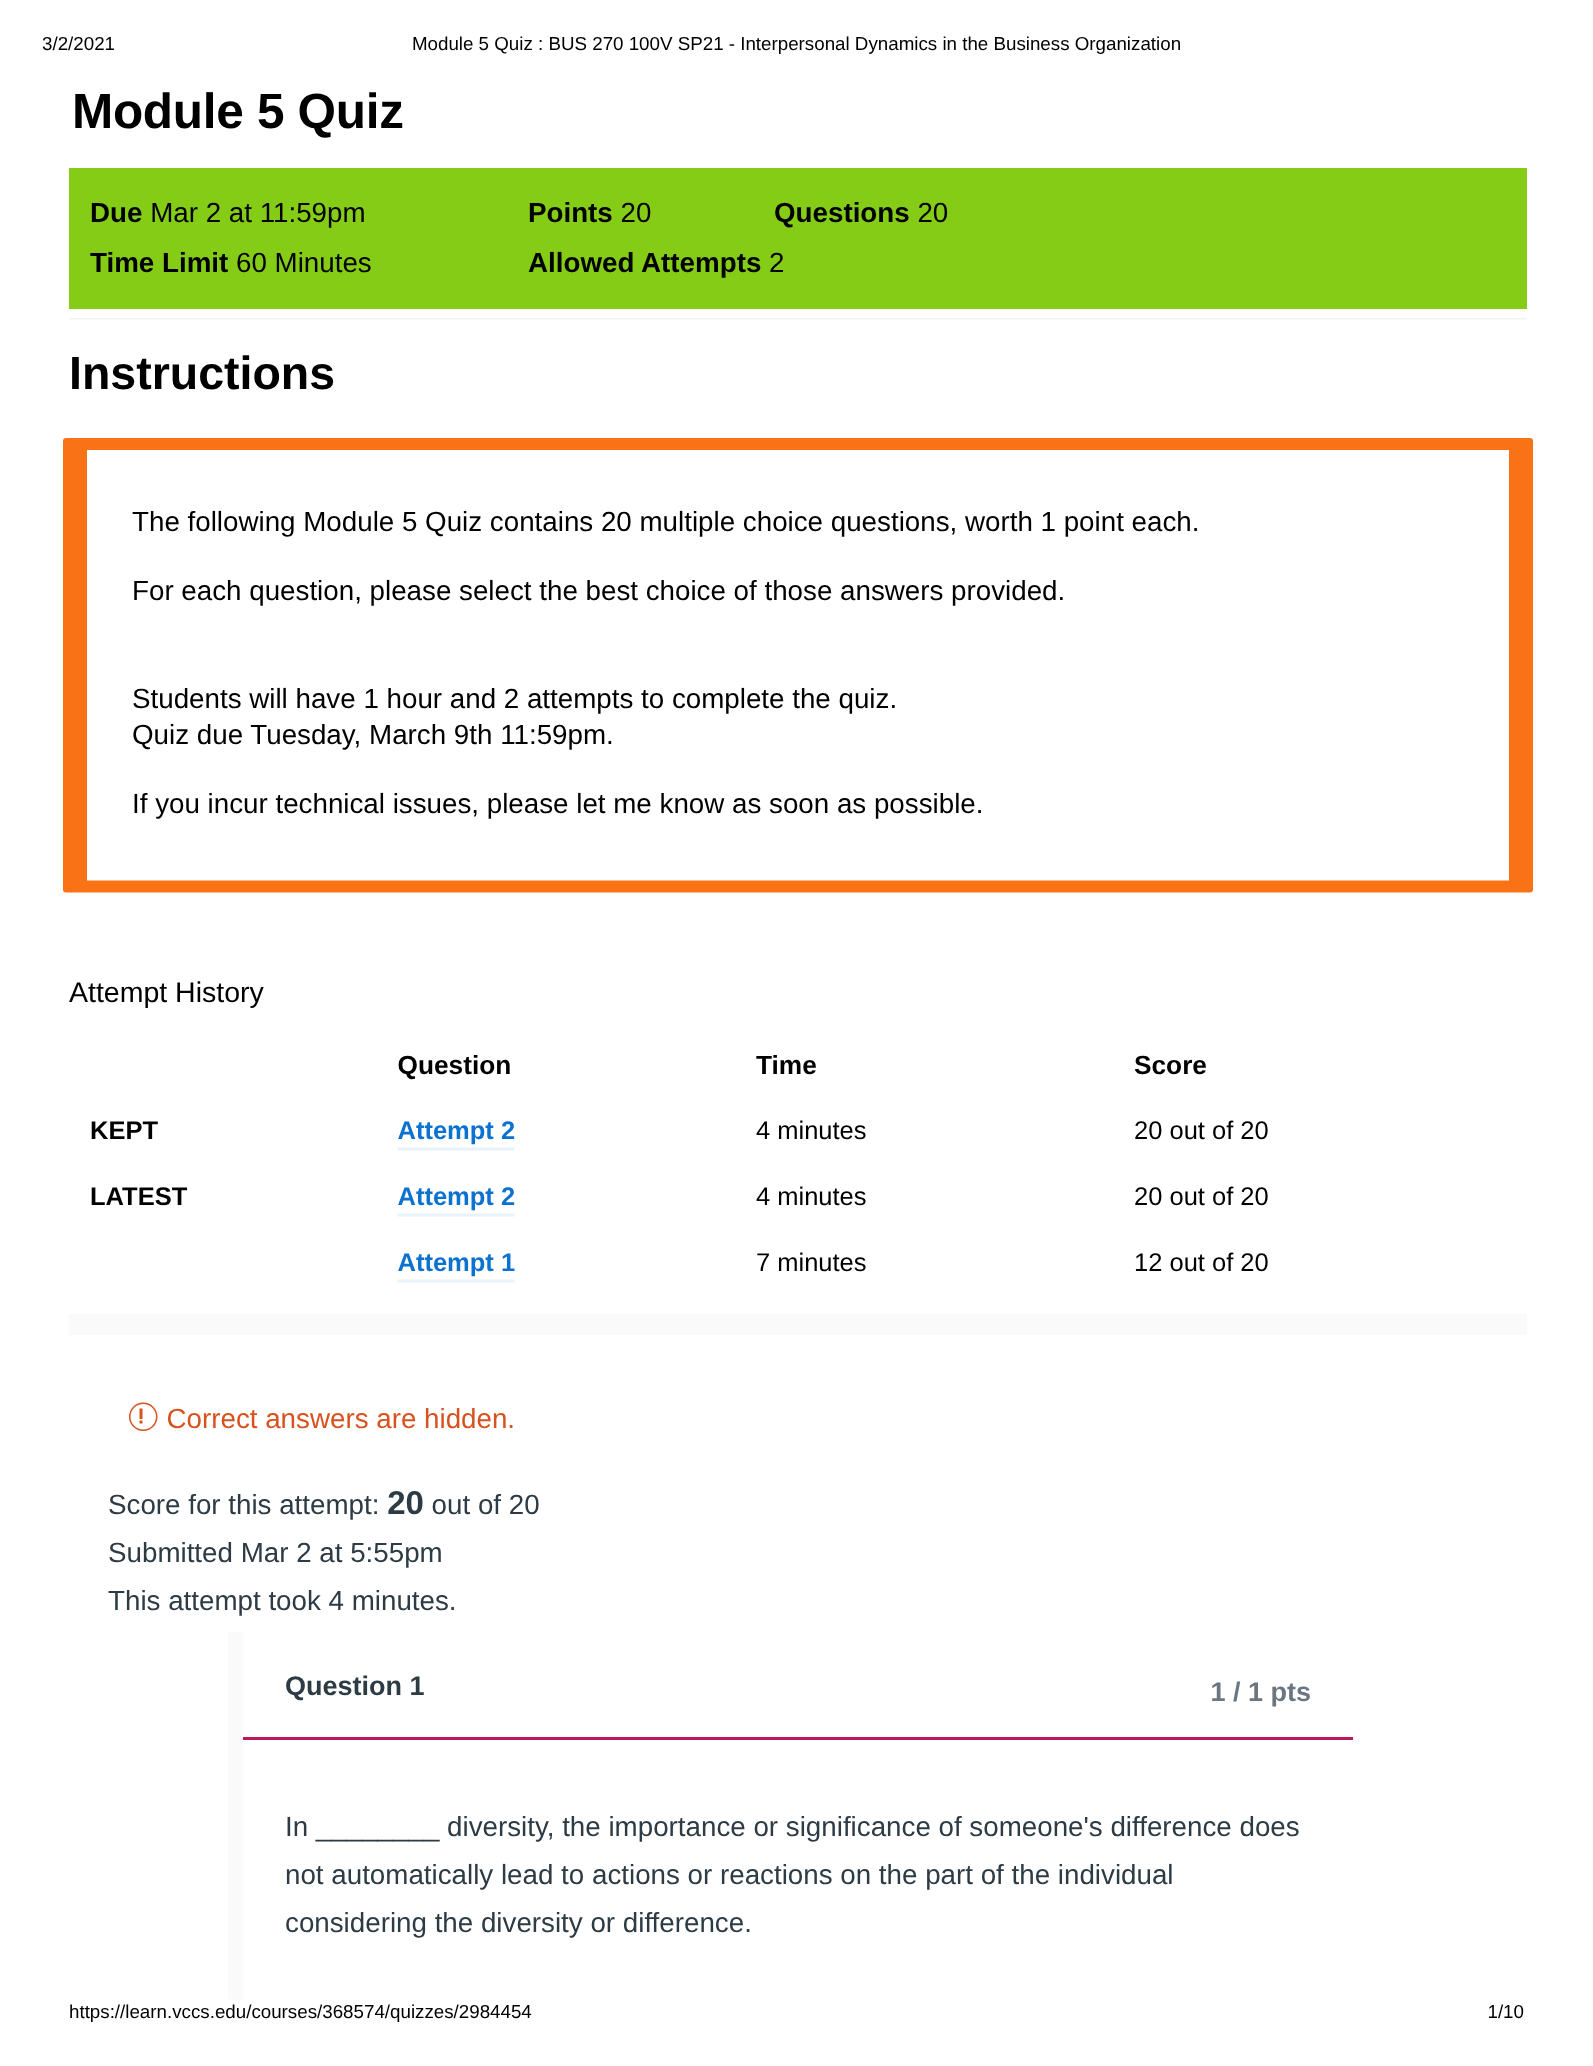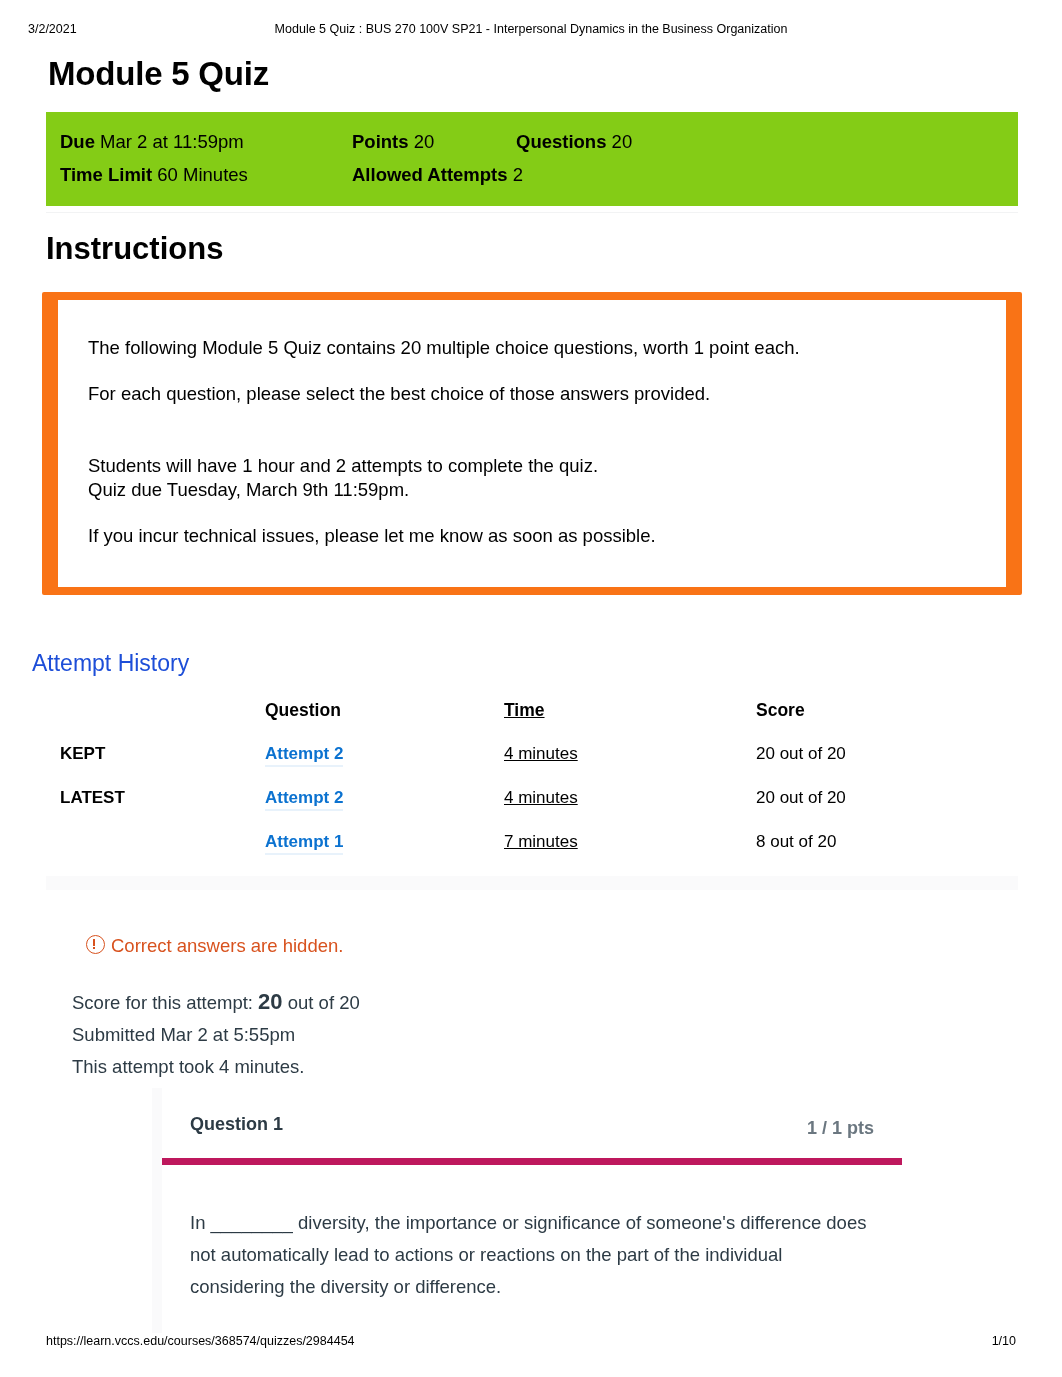--- a/index.html
+++ b/index.html
@@ -132,24 +132,24 @@
   }
   .instr-p1 { top: 36px; }
   .instr-p2 { top: 82px; }
   .instr-p3 { top: 130px; margin-top: 24px; }
   .instr-p4 { top: 178px; }
   .instr-p5 { top: 224px; }
 
   
   .ah-heading {
     position: absolute;
-    left: 32px;
+    left: 46px;
     top: 647px;
-    font-size: 23px;
-    color: #1d4ed8;
+    font-size: 19px;
+    color: #000000;
     line-height: 32px;
   }
 
   .ah-table {
     position: absolute;
     left: 46px;
     top: 700px;
     width: 972px;
   }
   .ah-row {
@@ -159,21 +159,21 @@
   .ah-cell {
     position: absolute;
     font-size: 17px;
     color: #000;
     white-space: nowrap;
     top: 0;
   }
   .ah-head .ah-cell { font-weight: bold; font-size: 17.5px; }
   .ah-c0 { left: 14px; font-weight: bold; }
   .ah-c1 { left: 219px; }
-  .ah-c2 { left: 458px; text-decoration: underline; }
+  .ah-c2 { left: 458px; }
   .ah-c3 { left: 710px; }
 
   .ah-link {
     color: #0b72d0;
     font-weight: bold;
     text-decoration: none;
     border-bottom: 2px solid #e8f2fb;
     padding-bottom: 1px;
     cursor: pointer;
   }
@@ -282,21 +282,21 @@
     color: #6b7780;
     white-space: nowrap;
   }
   .q-body {
     position: absolute;
     left: 0;
     top: 70px;
     width: 740px;
     height: 175px;
     background: #ffffff;
-    border-top: 7px solid #be185d;
+    border-top: 2px solid #be185d;
   }
   .q-shadow-left {
     position: absolute;
     left: -10px;
     top: 0;
     width: 10px;
     height: 245px;
     background: #fafafb;
   }
   .q-text {
@@ -396,21 +396,21 @@
     <div class="ah-row">
       <span class="ah-cell ah-c0">LATEST</span>
       <a class="ah-cell ah-c1 ah-link">Attempt 2</a>
       <span class="ah-cell ah-c2">4 minutes</span>
       <span class="ah-cell ah-c3">20 out of 20</span>
     </div>
     <div class="ah-row">
       <span class="ah-cell ah-c0"></span>
       <a class="ah-cell ah-c1 ah-link">Attempt 1</a>
       <span class="ah-cell ah-c2">7 minutes</span>
-      <span class="ah-cell ah-c3">8 out of 20</span>
+      <span class="ah-cell ah-c3">12 out of 20</span>
     </div>
   </div>
   <div class="ah-band"></div>
 
   <div class="notice">
     <span class="warn-icon"></span><span>Correct answers are hidden.</span>
   </div>
 
   <div class="score-lines">
     <div>

